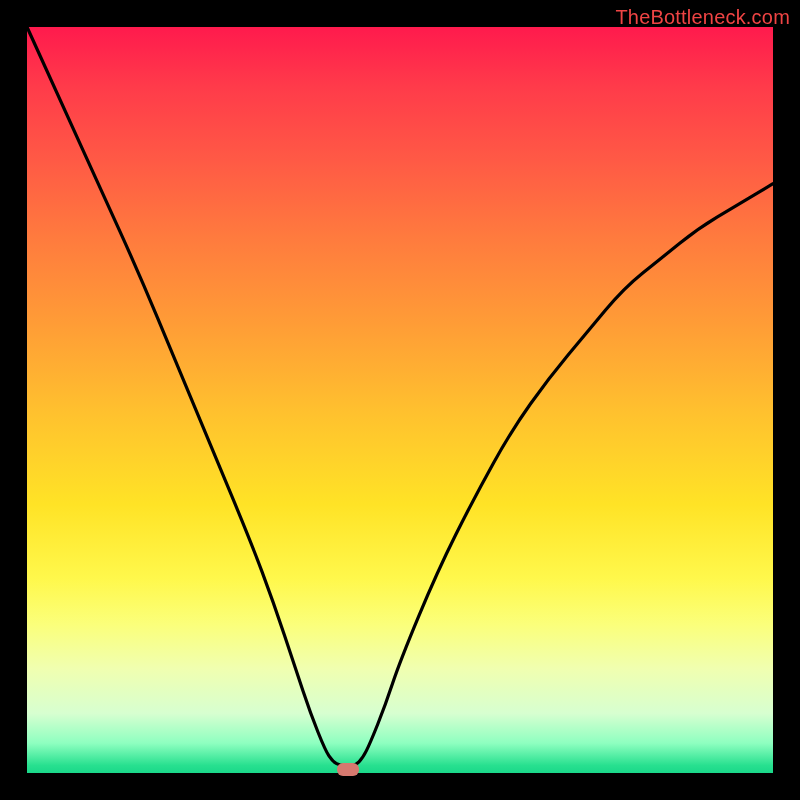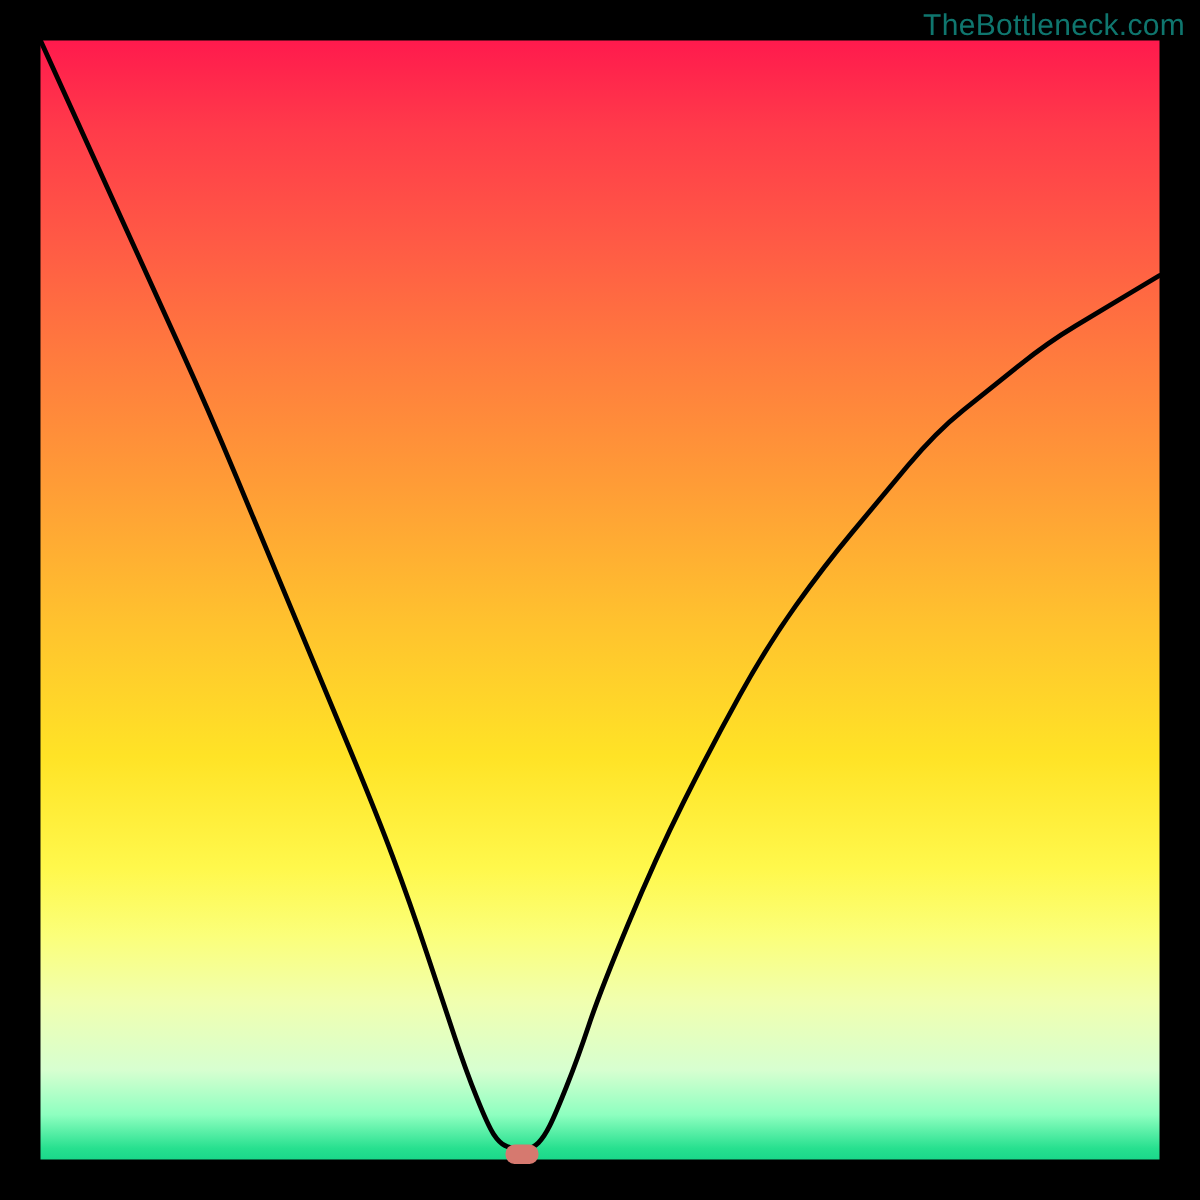--- a/index.html
+++ b/index.html
@@ -39,21 +39,21 @@
       #d7ffd0 92%,
       #8effc0 96%,
       #27e08f 99%,
       #1ad88a 100%
     );
   }
   .watermark {
     position: absolute;
     top: 6px;
     right: 10px;
-    color: #0f766e;
+    color: #ef4444;
     font-size: 20px;
     font-weight: 400;
     letter-spacing: 0.2px;
     user-select: none;
   }
   svg.curve {
     position: absolute;
     left: 0;
     top: 0;
     width: 746px;

